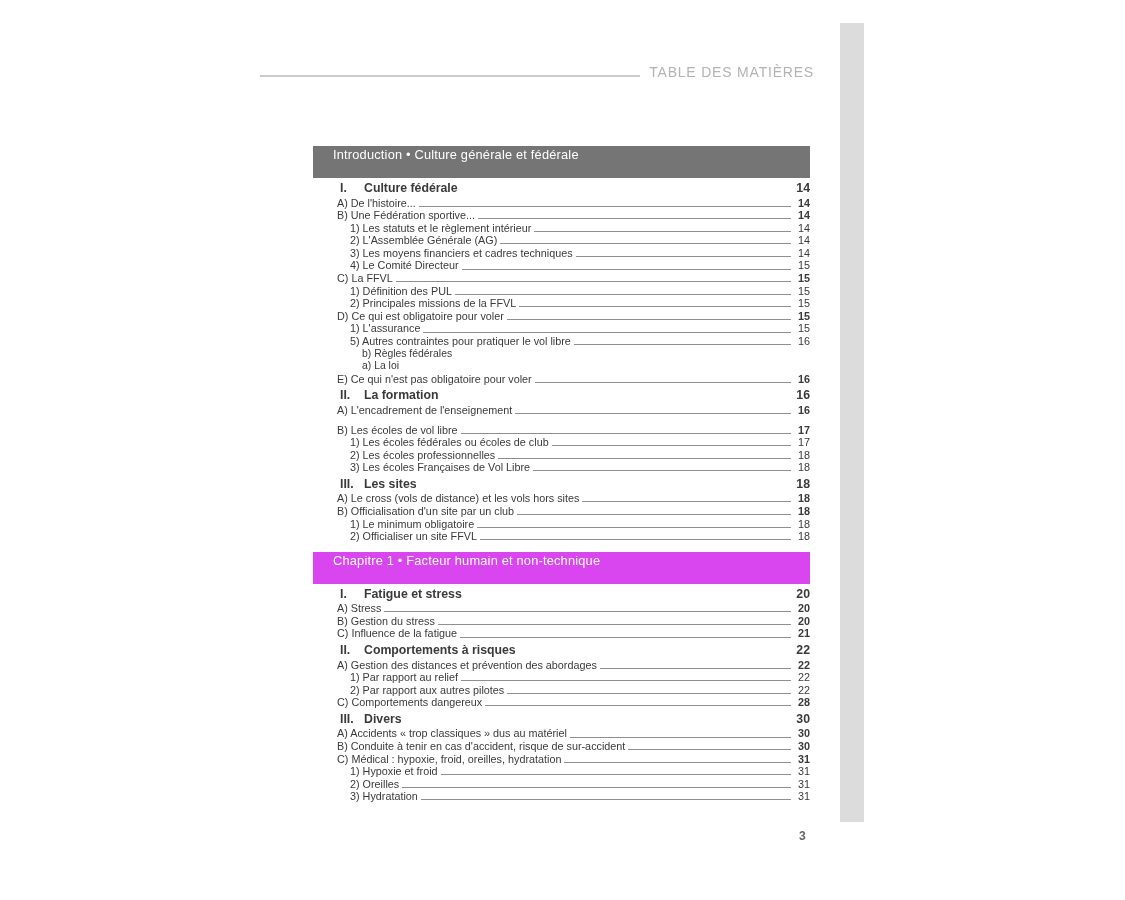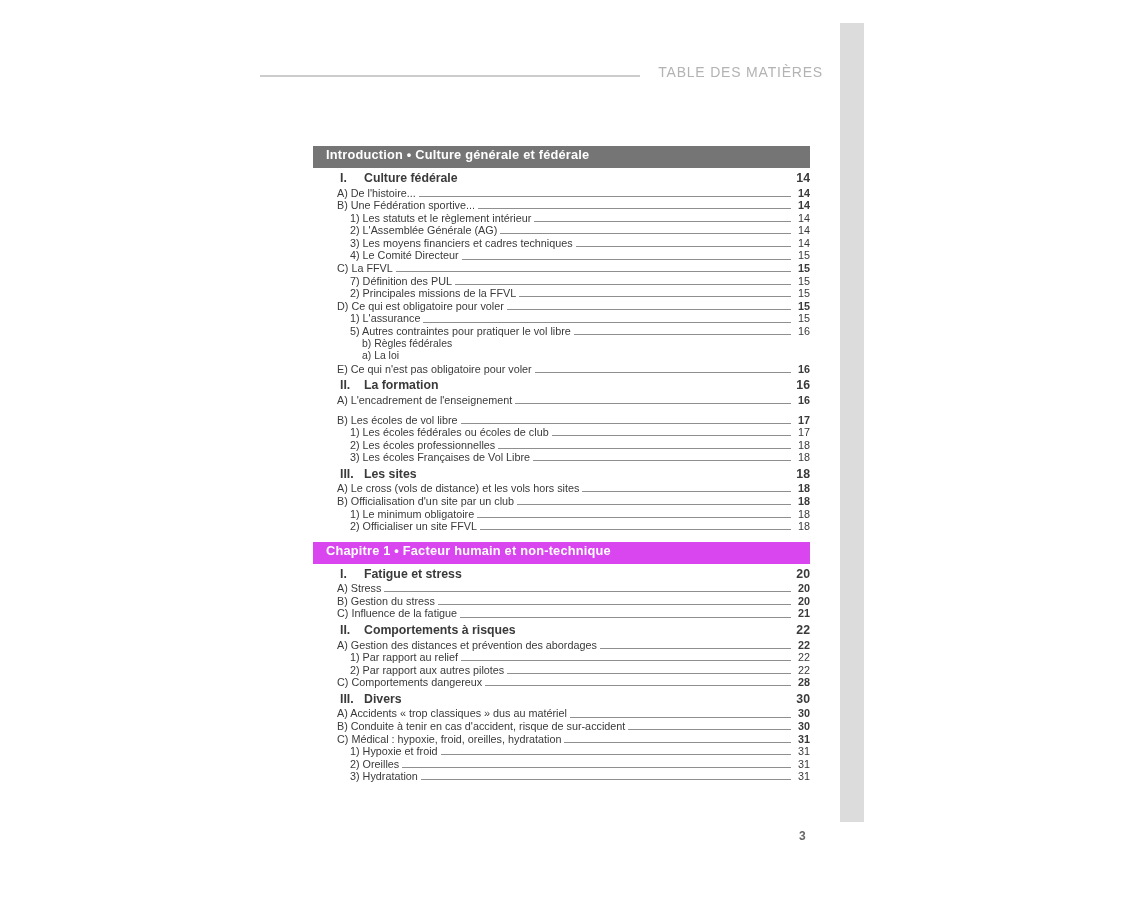--- a/index.html
+++ b/index.html
@@ -4,35 +4,35 @@
 <style>
   html,body{margin:0;padding:0;}
   body{
     width:1125px;height:900px;position:relative;background:#ffffff;
     font-family:"Liberation Sans","DejaVu Sans",sans-serif;
     overflow:hidden;
   }
   
   .header-rule{position:absolute;left:260px;top:75px;width:380px;height:2px;background:#cccccc;}
   .header-title{
-    position:absolute;top:64px;right:302px;
+    position:absolute;top:64px;right:311px;
     font-size:14px;letter-spacing:0.8px;color:#b3b3b3;font-weight:400;
     white-space:nowrap;
   }
   
   .side-bar{position:absolute;left:840px;top:23px;width:24px;height:799px;background:#dcdcdc;}
   
   .folio{position:absolute;left:799px;top:829px;font-size:12px;font-weight:600;color:#666;}
   
   .toc{position:absolute;left:313px;top:146px;width:497px;}
   .toc-section{margin:0;}
   .toc-section + .toc-section{margin-top:9px;}
   .banner{
-    height:22px;line-height:18px;padding-left:13px;
-    color:#ffffff;font-weight:bold;font-size:12.8px;letter-spacing:0.2px;
+    height:32px;line-height:18px;padding-left:20px;
+    color:#ffffff;font-weight:normal;font-size:12.8px;letter-spacing:0.2px;
     white-space:nowrap;overflow:hidden;
   }
   .banner.intro{background:#757575;}
   .banner.chapter{background:#d946ef;}
   .entries{margin-top:4px;}
   .row{
     display:flex;align-items:flex-end;
     font-size:10.8px;line-height:12.6px;color:#3a3a3a;
   }
   .row .lbl{white-space:nowrap;padding-left:27px;}
@@ -91,21 +91,21 @@
           <span class="lbl">4) Le Comité Directeur</span>
           <span class="leader"></span>
           <span class="pagenum">15</span>
         </div>
         <div class="row lvl2">
           <span class="lbl">C) La FFVL</span>
           <span class="leader"></span>
           <span class="pagenum">15</span>
         </div>
         <div class="row lvl3">
-          <span class="lbl">7) Définition des PUL</span>
+          <span class="lbl">1) Définition des PUL</span>
           <span class="leader"></span>
           <span class="pagenum">15</span>
         </div>
         <div class="row lvl3">
           <span class="lbl">2) Principales missions de la FFVL</span>
           <span class="leader"></span>
           <span class="pagenum">15</span>
         </div>
         <div class="row lvl2">
           <span class="lbl">D) Ce qui est obligatoire pour voler</span>

